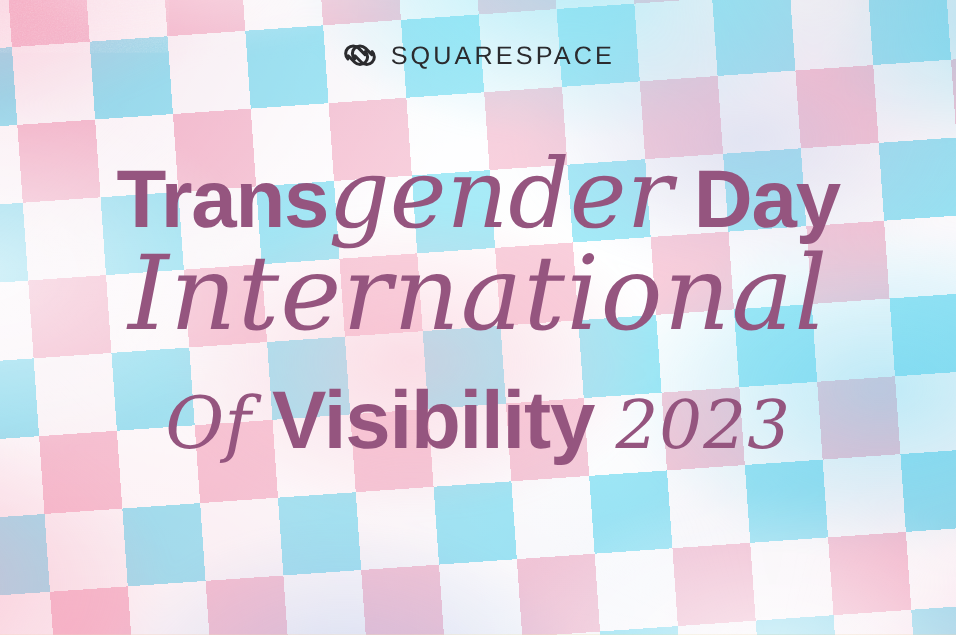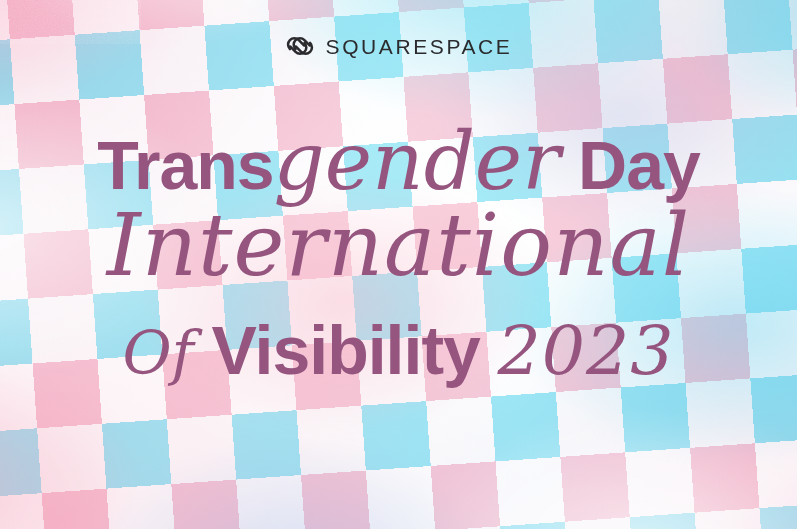--- a/index.html
+++ b/index.html
@@ -191,21 +191,21 @@
   .line-2 {
     font-size: 68px;
     margin-top: 14px;
   }
   .line-2 .script { font-size: 80px; letter-spacing: 0; }
   .line-3 {
     font-size: 68px;
     margin-top: 22px;
   }
   .line-3 .script { font-size: 60px; letter-spacing: 0; }
-  .line-3 .year { font-size: 68px; letter-spacing: 1px; }
+  .line-3 .year { font-size: 56px; letter-spacing: 1px; }
 
   .sp { display: inline-block; width: 0.26em; }
 </style>
 </head>
 <body>
 
 <div id="poster">
 
   <div class="bg-layer bg-base"></div>
   <div class="bg-layer bg-grid cyan"></div>

